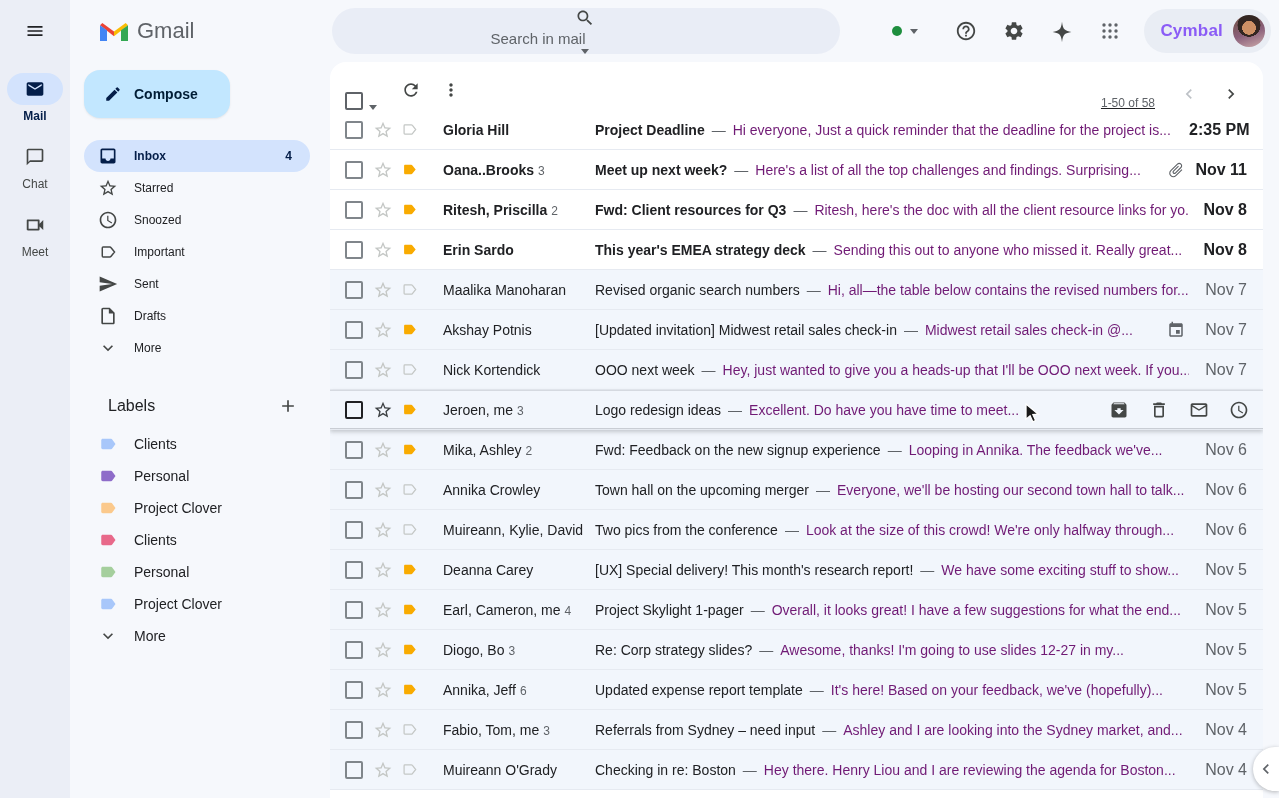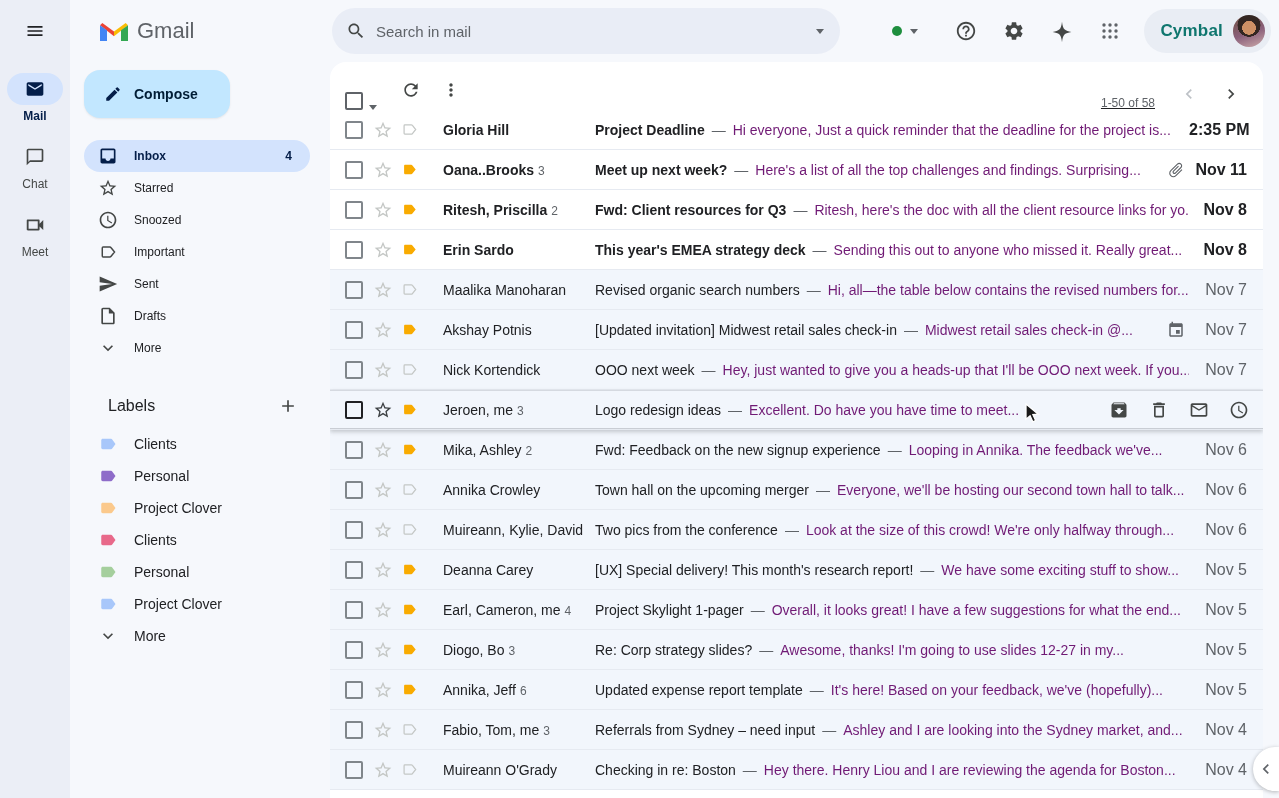--- a/index.html
+++ b/index.html
@@ -16,31 +16,31 @@
   .rail-item { margin-top:18px; display:flex; flex-direction:column; align-items:center; cursor:pointer; }
   .rail-pill { width:56px; height:32px; border-radius:16px; display:flex; align-items:center; justify-content:center; }
   .rail-item.active .rail-pill { background:#d3e3fd; }
   .rail-label { font-size:12px; margin-top:4px; color:#444746; }
   .rail-item.active .rail-label { color:#041e49; font-weight:700; }
 
   
   .header { position:absolute; left:70px; top:0; right:0; height:62px; display:flex; align-items:center; }
   .logo { display:flex; align-items:center; gap:9px; margin-left:30px; width:190px; }
   .logo-text { font-size:22px; color:#5f6368; }
-  .search { margin-left:42px; width:508px; height:46px; background:#e9edf6; border-radius:24px; display:flex; align-items:center; padding:0 16px 0 14px; }
+  .search { margin-left:42px; width:508px; height:46px; background:#e9edf6; border-radius:24px; display:flex; align-items:center; padding:0 16px 0 14px;flex-direction:column; }
   .search input { flex:1; border:none; outline:none; background:transparent; font-size:15px; color:#202124; margin-left:10px; font-family:"Liberation Sans",sans-serif; }
   .search input::placeholder { color:#5f6368; }
   .hdr-right { margin-left:auto; display:flex; align-items:center; margin-right:8px; }
   .iconbtn { width:40px; height:40px; border:none; background:transparent; border-radius:50%; display:flex; align-items:center; justify-content:center; cursor:pointer; }
   .presence { display:flex; align-items:center; gap:8px; margin-right:28px; cursor:pointer; }
   .dot { width:10px; height:10px; border-radius:50%; }
   .caret { width:0; height:0; border-left:4px solid transparent; border-right:4px solid transparent; border-top:5px solid #5f6368; }
   .hdr-right .iconbtn { margin-right:8px; }
   .account-pill { height:44px; background:#e9edf4; border-radius:24px; display:flex; align-items:center; gap:10px; padding:0 6px 0 16px; margin-left:6px; cursor:pointer; }
-  .workspace { font-size:17px; font-weight:700; letter-spacing:.2px; color:#0f766e; }
+  .workspace { font-size:17px; font-weight:700; letter-spacing:.2px; color:#8b5cf6; }
   .avatar { width:32px; height:32px; border-radius:50%; background:
       radial-gradient(circle at 50% 40%, #cf9166 0 27%, rgba(0,0,0,0) 28%),
       radial-gradient(circle at 50% 32%, #332622 0 42%, rgba(0,0,0,0) 43%),
       linear-gradient(160deg,#6f4f3f 0%,#8a5f7a 55%,#caa 100%); }
 
   
   .sidebar { position:absolute; left:70px; top:62px; width:260px; bottom:0; }
   .compose { margin:8px 0 0 14px; height:48px; width:146px; border:none; border-radius:16px; background:#c2e7ff; display:flex; align-items:center; gap:12px; padding:0 20px; cursor:pointer; box-shadow:0 1px 2px rgba(60,64,67,.1); }
   .compose span { font-size:14px; font-weight:700; color:#001d35; }
   .nav { margin-top:22px; }

